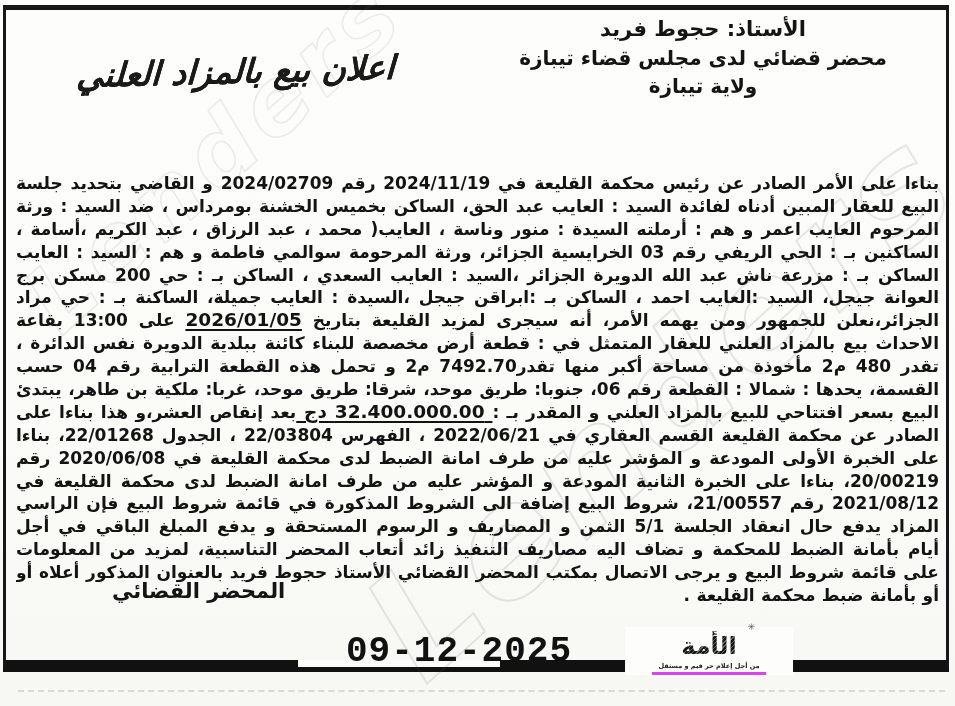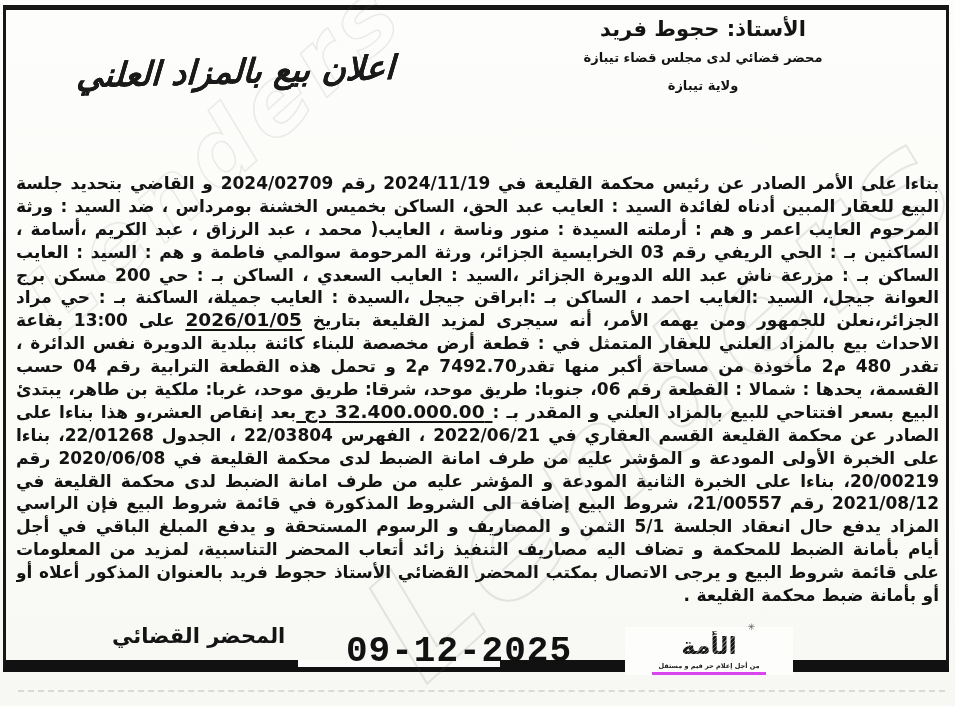--- a/index.html
+++ b/index.html
@@ -42,21 +42,21 @@
     .wm{color:rgba(0,0,0,0.05);}
   }
   .wm1{left:390px;top:560px;font-size:150px;transform:rotate(-42deg);transform-origin:left center;}
   .wm2{left:40px;top:260px;font-size:92px;transform:rotate(-42deg);transform-origin:left center;-webkit-text-stroke:1.6px rgba(110,110,110,0.12);}
 
   
   .contact{
     position:absolute;top:14px;right:18px;width:468px;z-index:3;
     text-align:center;font-weight:bold;color:#141414;margin-left:24px;
   }
-  .contact .row{font-size:13px;line-height:28px;}
+  .contact .row{font-size:20px;line-height:28px;}
   .contact .row.first{font-size:21px;line-height:30px;}
   .cphone{font-size:20px;line-height:30px;margin-top:2px;white-space:nowrap;}
   .cphone .nums{
     font-family:"Liberation Serif",serif;font-size:22px;font-weight:bold;
     letter-spacing:.5px;unicode-bidi:isolate;direction:ltr;display:inline-block;
   }
 
   
   .title{
     position:absolute;left:38px;top:52px;width:395px;z-index:3;
@@ -77,21 +77,21 @@
     text-align:justify;text-align-last:justify;
     word-spacing:.5px;
   }
   .bline.last{text-align-last:right;}
   .bline .hl{
     text-decoration:underline;text-underline-offset:3px;
     text-decoration-thickness:2px;font-size:18.5px;
   }
 
   .sig{
-    position:absolute;left:112px;top:624px;z-index:3;
+    position:absolute;left:112px;top:579px;z-index:3;
     font-size:21px;font-weight:bold;direction:rtl;color:#141414;
   }
   .date{
     position:absolute;left:346px;top:631px;z-index:3;
     font-family:Liberation Mono, monospace;font-size:36px;font-weight:bold;
     letter-spacing:1px;color:#111;
   }
 
   
   .logo{

